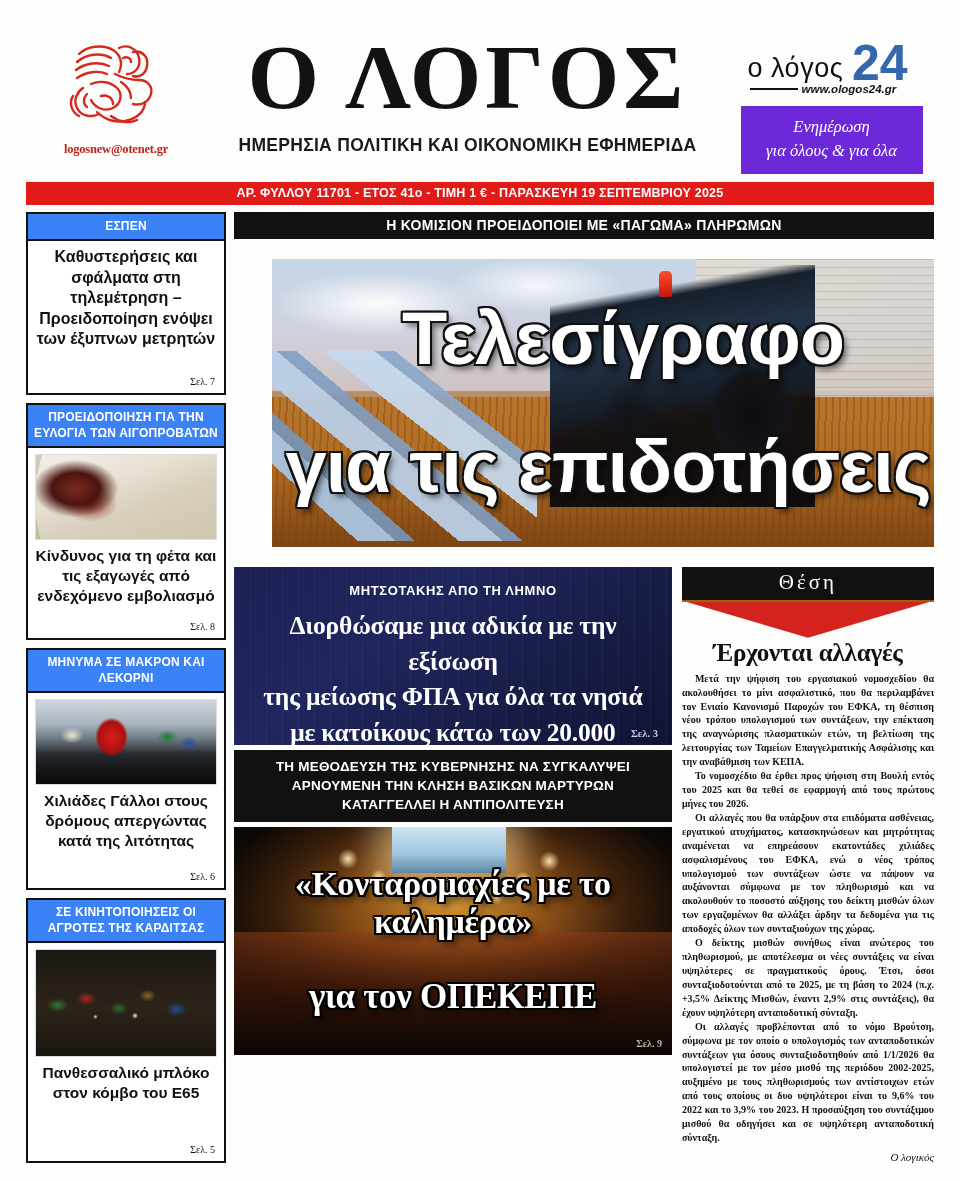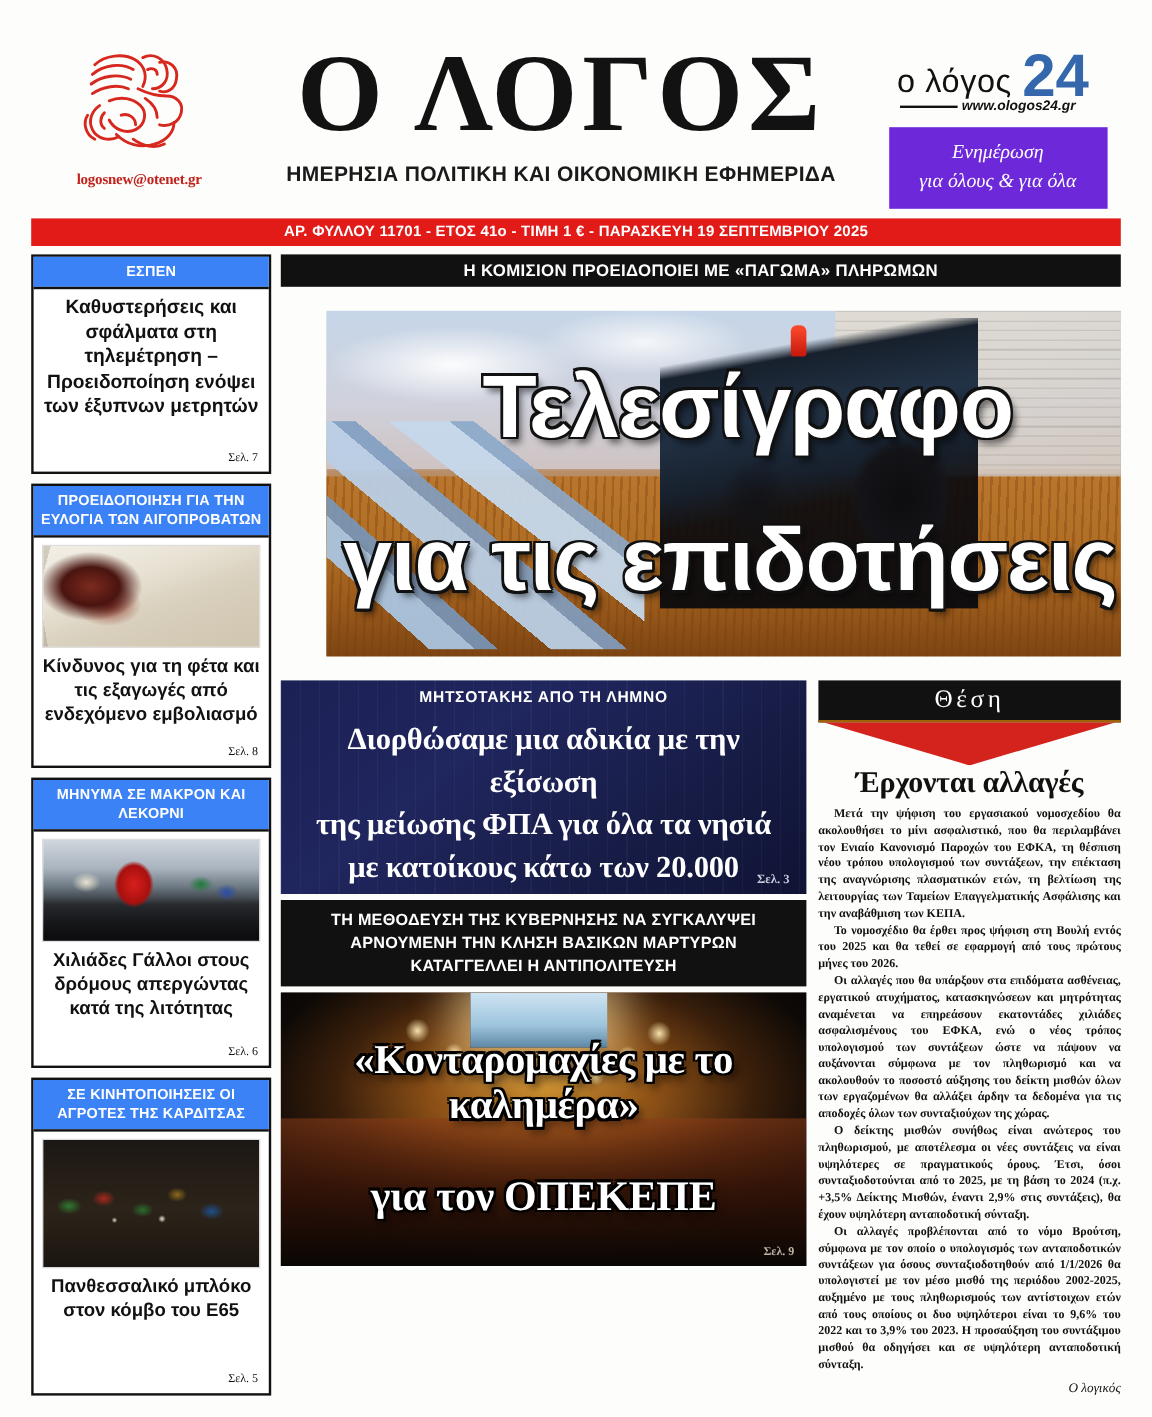--- a/index.html
+++ b/index.html
@@ -328,21 +328,21 @@
   .hero-line-1 { text-align: center; padding-left: 40px; }
   .hero-line-2 { text-align: center; margin-top: 52px; padding-left: 10px; }
 
   
   .blue-block {
     position: relative;
     height: 178px;
     background:
       repeating-linear-gradient(90deg, rgba(255,255,255,0.035) 0 1px, rgba(0,0,0,0) 1px 16px),
       linear-gradient(140deg, #1b2154 0%, #20265e 35%, #171c46 70%, #0f1334 100%);
-    padding: 6px 18px 10px 18px;
+    padding: 16px 18px 10px 18px;
     overflow: hidden;
   }
   .blue-kicker {
     text-align: center;
     color: #fff;
     font-family: "Liberation Sans", sans-serif;
     font-weight: bold;
     font-size: 13px;
     letter-spacing: 0.6px;
     margin-bottom: 10px;

